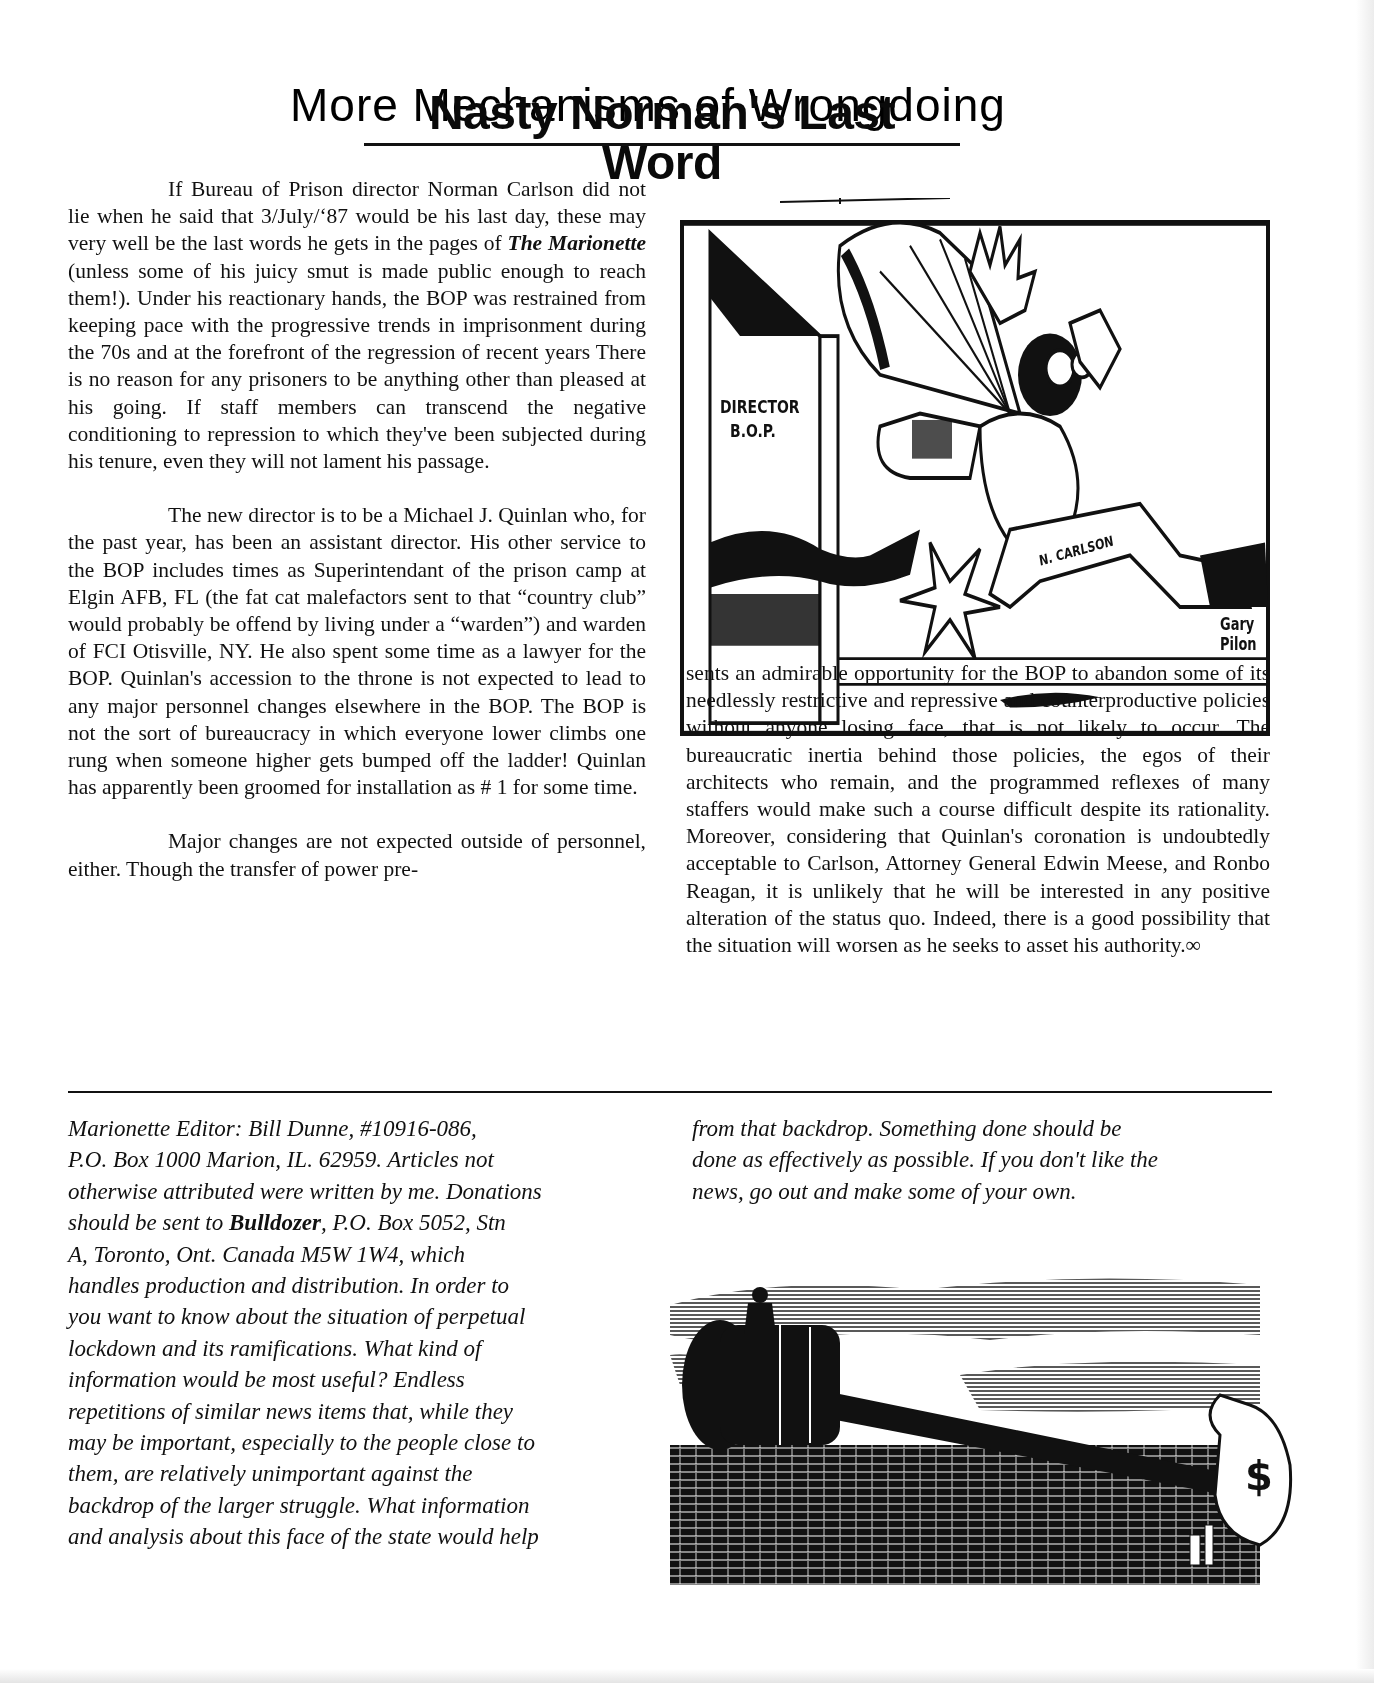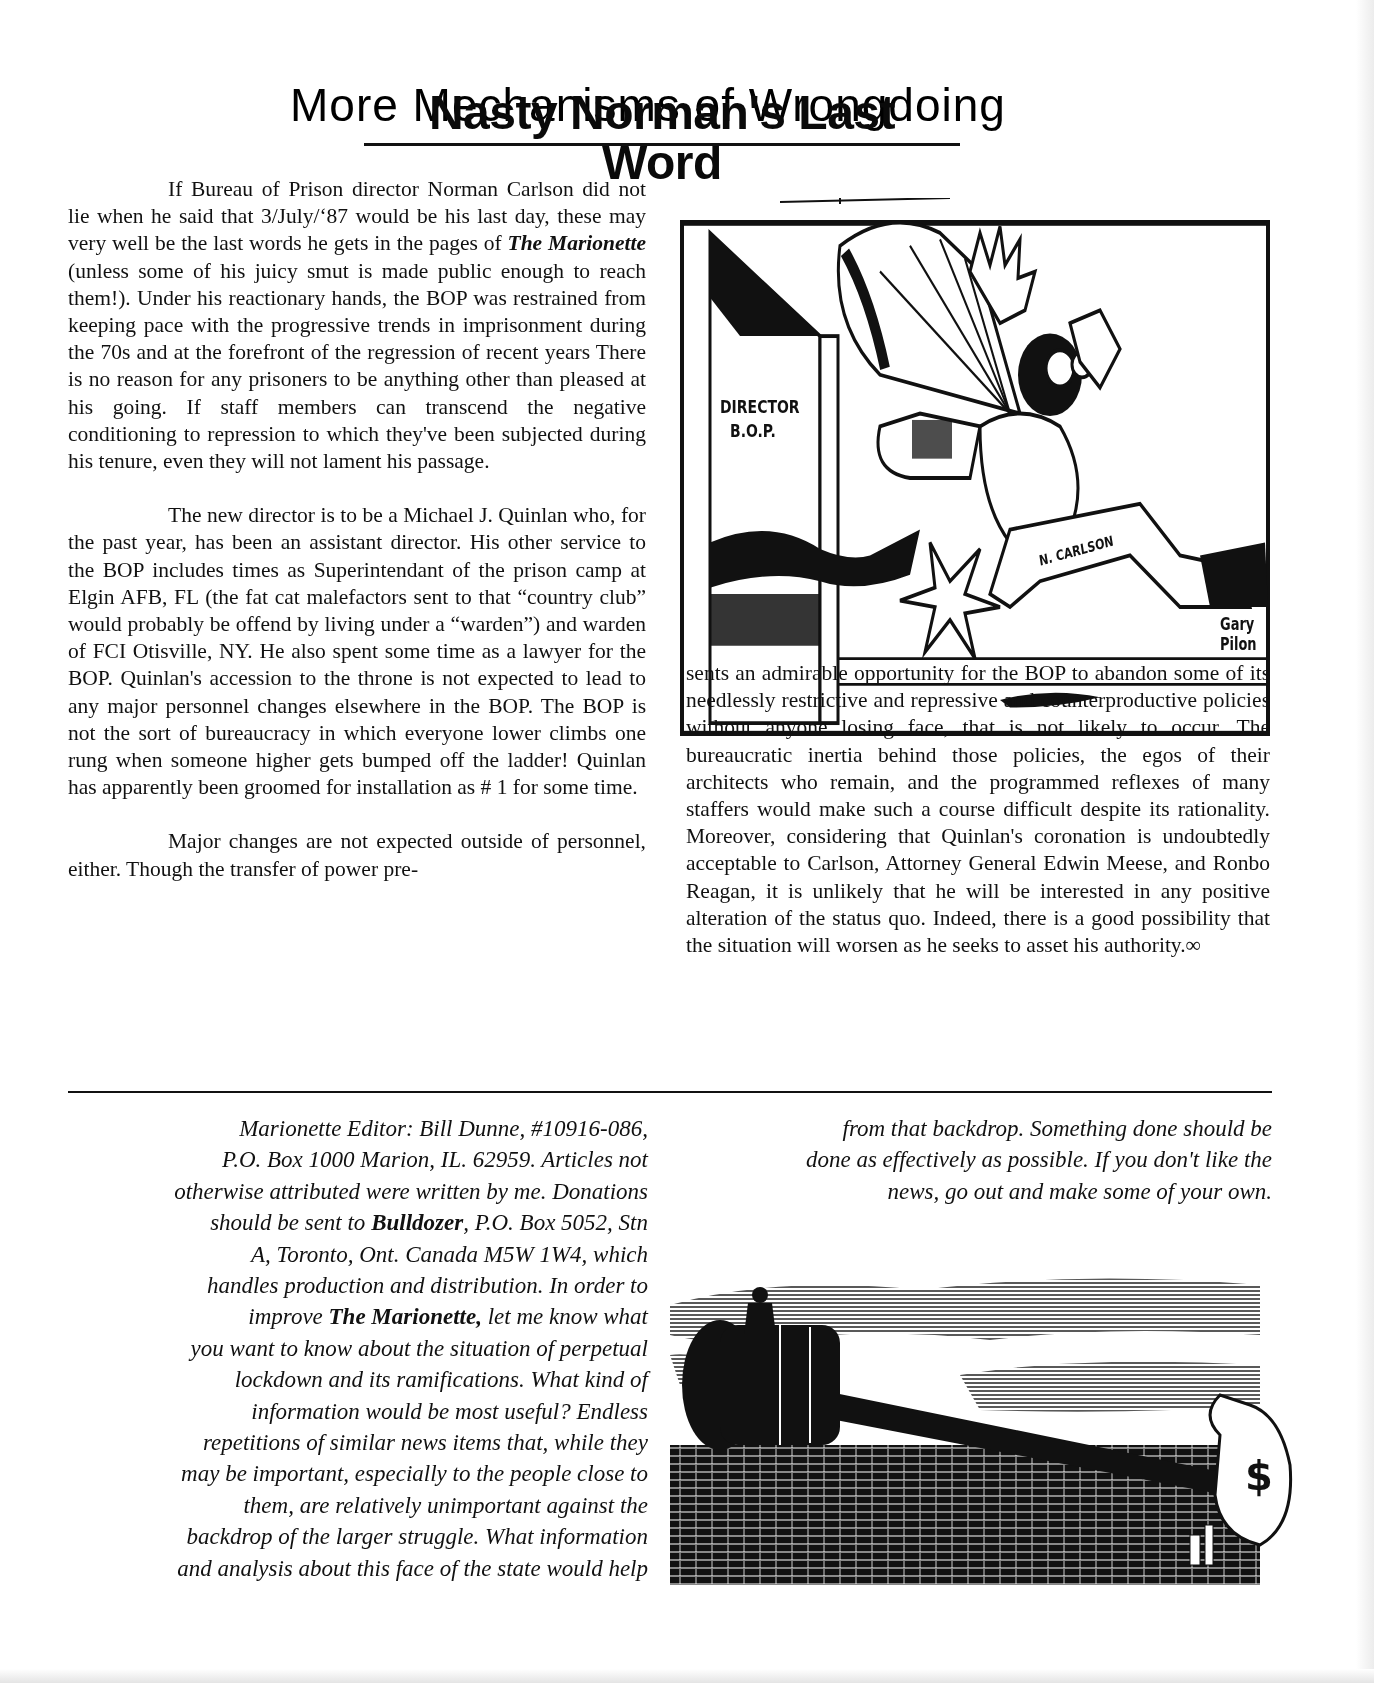--- a/index.html
+++ b/index.html
@@ -56,21 +56,21 @@
     .mid-rule {
       position: absolute; left: 68px; top: 1091px; width: 1204px; height: 2px;
       background: #111;
     }
 
     .italic-col {
       position: absolute;
       font-style: italic;
       font-size: 23px;
       line-height: 31.4px;
-      text-align: right;
+      text-align: left;
     }
     .italic-col b { font-style: italic; font-weight: bold; }
     .italic-left { left: 68px; top: 1113px; width: 580px; }
     .italic-right { left: 692px; top: 1113px; width: 580px; }
 
     
     .cartoon-top {
       position: absolute; left: 680px; top: 220px; width: 590px; height: 516px;
     }
     .cartoon-top svg { width: 100%; height: 100%; display: block; }
@@ -157,21 +157,20 @@
 
 <div class="mid-rule"></div>
 
 <div class="italic-col italic-left">
   <div>Marionette Editor: Bill Dunne, #10916-086,</div>
   <div>P.O. Box 1000 Marion, IL. 62959. Articles not</div>
   <div>otherwise attributed were written by me. Donations</div>
   <div><span>should be sent to </span><b>Bulldozer</b><span>, P.O. Box 5052, Stn</span></div>
   <div>A, Toronto, Ont. Canada M5W 1W4, which</div>
   <div>handles production and distribution. In order to</div>
-  <div><span>improve </span><b>The Marionette,</b><span> let me know what</span></div>
   <div>you want to know about the situation of perpetual</div>
   <div>lockdown and its ramifications. What kind of</div>
   <div>information would be most useful? Endless</div>
   <div>repetitions of similar news items that, while they</div>
   <div>may be important, especially to the people close to</div>
   <div>them, are relatively unimportant against the</div>
   <div>backdrop of the larger struggle. What information</div>
   <div>and analysis about this face of the state would help</div>
 </div>
 

